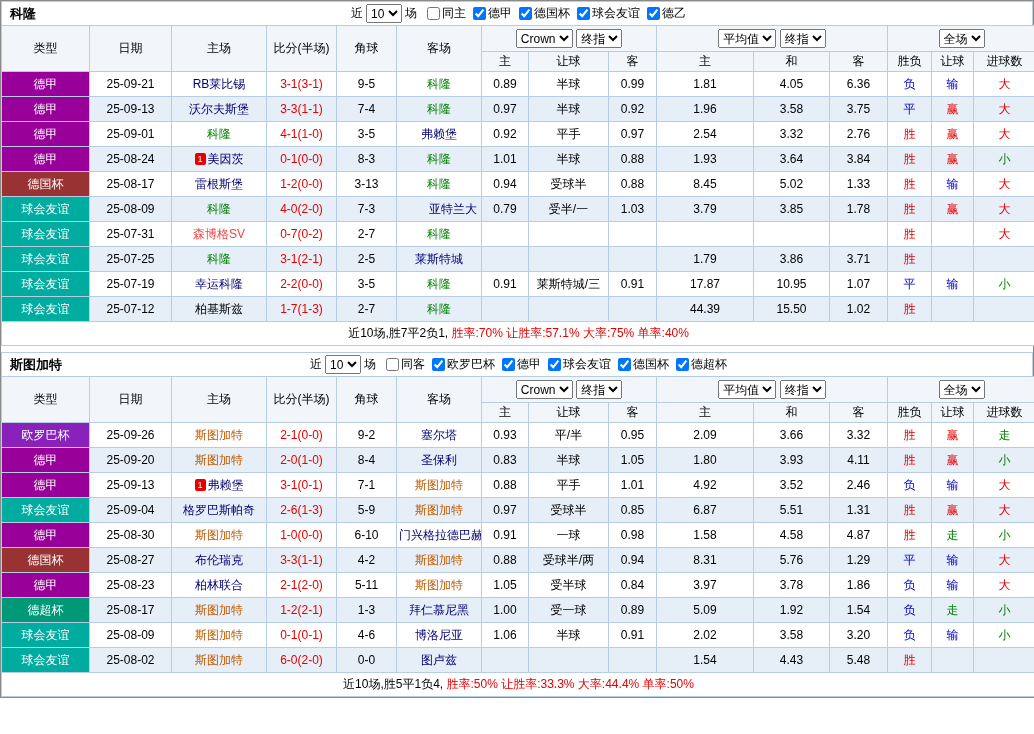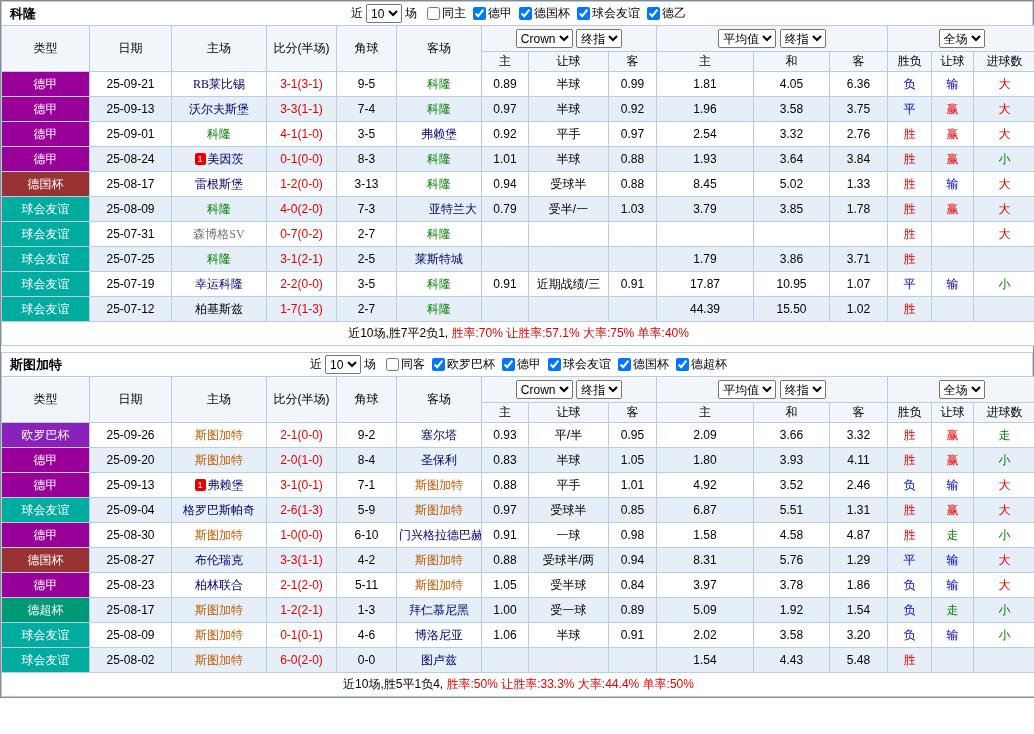--- a/index.html
+++ b/index.html
@@ -62,21 +62,21 @@
   thead th { background: #f2f6fa; font-weight: normal; }
   .h1 th { height: 26px; }
   .h2 th { height: 20px; }
   thead select { height: 19px; font-size: 12px; max-width: 96%; }
   tbody td { height: 25px; background: #fff; }
   tbody tr:nth-child(even) td { background: #e6eef8; }
   tfoot td { height: 24px; background: #fff; }
 
   .type-cell { color: #fff; }
   .score { color: #e60000; }
-  .tn { cursor: pointer; font-family: Liberation Serif, serif; }
+  .tn { cursor: pointer; }
   .rc {
     display: inline-block;
     width: 11px; height: 12px;
     background: #e60000; color: #fff;
     font-size: 9px; line-height: 12px;
     border-radius: 2px;
     margin-right: 2px;
     vertical-align: 1px;
   }
   .sum-red { color: #e60000; }
@@ -265,21 +265,21 @@
             <td>3.79</td>
             <td>3.85</td>
             <td>1.78</td>
             <td style="color: rgb(230, 0, 0);">胜</td>
             <td style="color: rgb(230, 0, 0);">赢</td>
             <td style="color: rgb(230, 0, 0);">大</td>
           </tr>
           <tr>
             <td class="type-cell" style="background: rgb(0, 171, 160);">球会友谊</td>
             <td>25-07-31</td>
-            <td><span class="tn" style="color: #737373;">森博格SV</span></td>
+            <td><span class="tn" style="color: #ef4444;">森博格SV</span></td>
             <td class="score">0-7(0-2)</td>
             <td>2-7</td>
             <td><span class="tn" style="color: rgb(0, 128, 0);">科隆</span></td>
             <td></td>
             <td></td>
             <td></td>
             <td></td>
             <td></td>
             <td></td>
             <td style="color: rgb(230, 0, 0);">胜</td>
@@ -304,21 +304,21 @@
             <td></td>
           </tr>
           <tr>
             <td class="type-cell" style="background: rgb(0, 171, 160);">球会友谊</td>
             <td>25-07-19</td>
             <td><span class="tn" style="color: rgb(0, 0, 115);">幸运科隆</span></td>
             <td class="score">2-2(0-0)</td>
             <td>3-5</td>
             <td><span class="tn" style="color: rgb(0, 128, 0);">科隆</span></td>
             <td>0.91</td>
-            <td>近期战绩/三</td>
+            <td>莱斯特城/三</td>
             <td>0.91</td>
             <td>17.87</td>
             <td>10.95</td>
             <td>1.07</td>
             <td style="color: rgb(0, 0, 204);">平</td>
             <td style="color: rgb(0, 0, 204);">输</td>
             <td style="color: rgb(0, 128, 0);">小</td>
           </tr>
           <tr>
             <td class="type-cell" style="background: rgb(0, 171, 160);">球会友谊</td>

